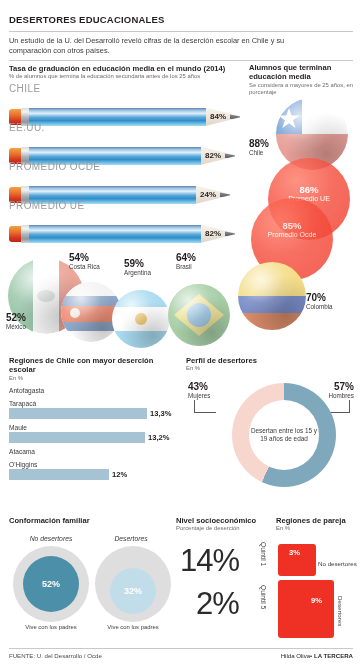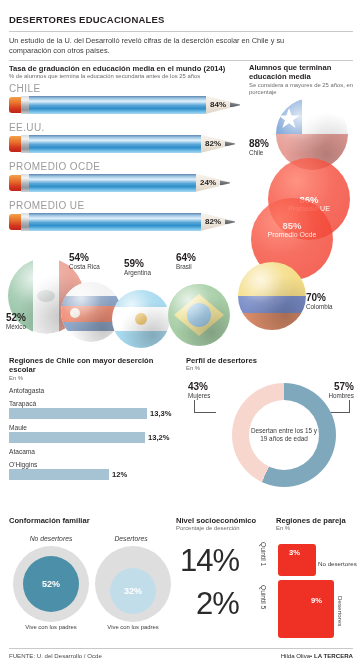--- a/index.html
+++ b/index.html
@@ -27,21 +27,21 @@
   .sec-h{font-size:7.6px;font-weight:bold;color:#231f20;line-height:9.4px;}
   .sec-s{font-size:5.9px;color:#6d6d6d;line-height:7.4px;}
 
   
   #pencils{position:absolute;left:9px;top:64px;width:240px;}
   .pencil-row{position:relative;height:39px;}
   .pencil-label{
     font-size:10px;color:#9b9b9b;letter-spacing:.4px;
     font-family:"Liberation Sans",sans-serif;line-height:12px;
   }
-  .pencil{position:relative;height:18px;margin-top:1px;}
+  .pencil{position:relative;height:18px;margin-top:13px;}
   .eraser{
     position:absolute;left:0;top:1px;width:13px;height:16px;border-radius:3px 1px 1px 3px;
     background:linear-gradient(180deg,#f4a14a 0%,#e8722c 38%,#d4381f 72%,#bf2417 100%);
   }
   .ferrule{
     position:absolute;left:12px;top:0px;width:9px;height:18px;
     background:linear-gradient(180deg,#d8dde0 0%,#f2f4f5 22%,#aab2b8 55%,#8f979d 78%,#cfd5d9 100%);
   }
   .body{
     position:absolute;left:20px;top:0px;height:18px;
@@ -202,21 +202,21 @@
       <rect x="0" y="36" width="72" height="36" fill="#e8a09a"></rect>
       <polygon points="13,10 15.6,17.6 23.6,17.6 17.1,22.3 19.6,29.9 13,25.2 6.4,29.9 8.9,22.3 2.4,17.6 10.4,17.6" fill="#ffffff"></polygon>
     </svg>
   </div>
   <div style="position:absolute;left:249px;top:138px;">
     <div class="lbl-num">88%</div>
     <div class="lbl-txt">Chile</div>
   </div>
 
   <div class="bubble" style="left:268px;top:158px;width:82px;height:82px;">
-    <div class="bn" style="margin-top:36px">86%</div>
+    <div class="bn" style="margin-top:26px">86%</div>
     <div class="bl">Promedio UE</div>
   </div>
   <div class="bubble" style="left:251px;top:198px;width:82px;height:82px;">
     <div class="bn" style="margin-top:22px">85%</div>
     <div class="bl">Promedio Ocde</div>
   </div>
 
   <div class="sphere" style="left:238px;top:262px;width:68px;height:68px;">
     <svg viewBox="0 0 68 68" width="68" height="68">
       <rect x="0" y="0" width="68" height="34" fill="#f5de8a"></rect>

